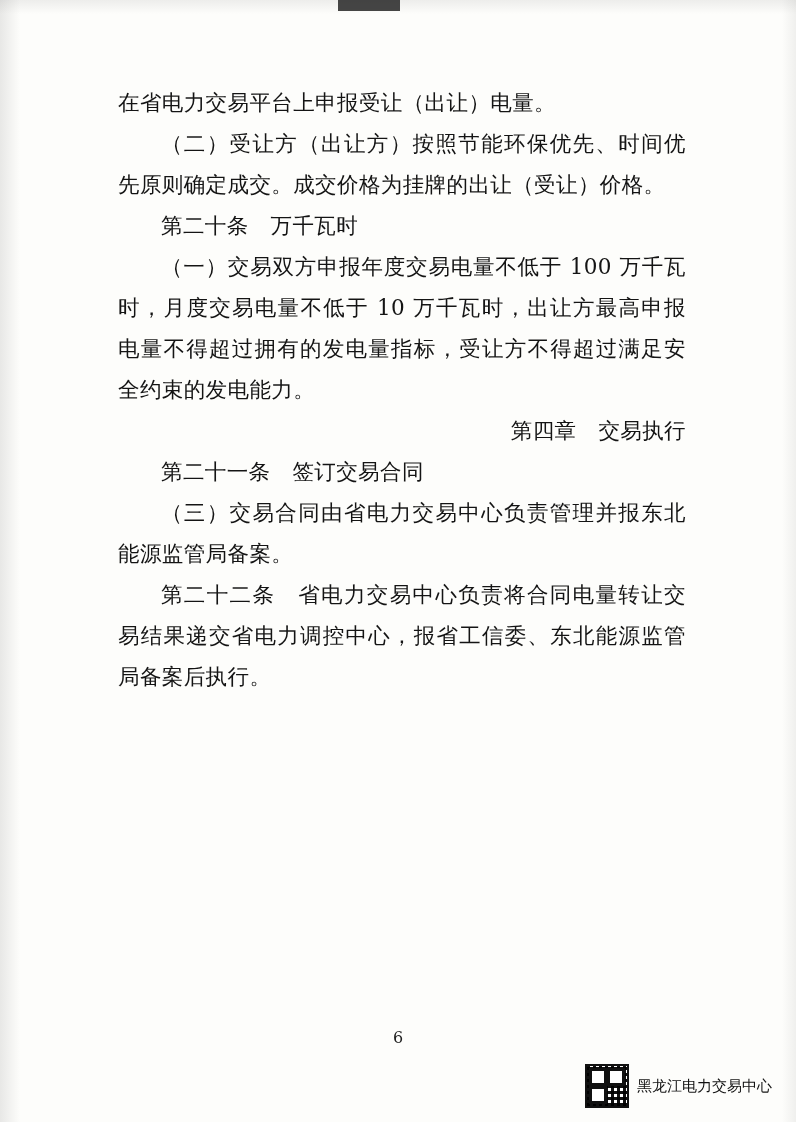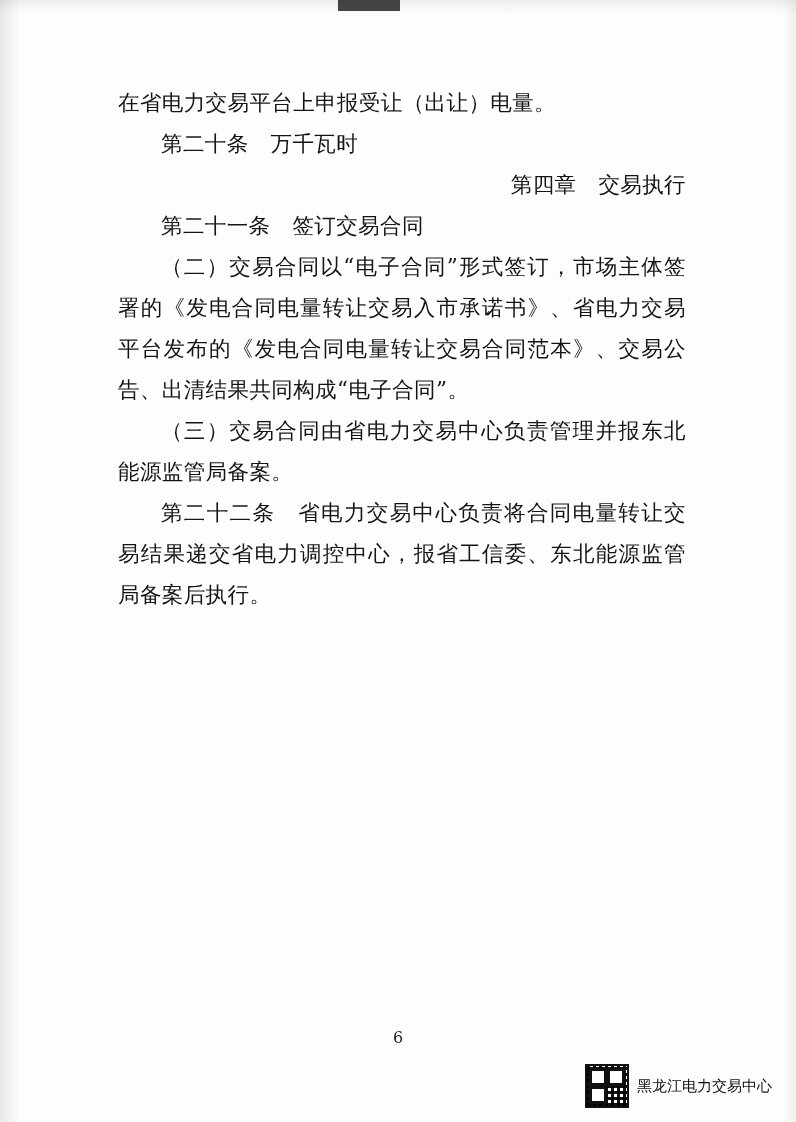--- a/index.html
+++ b/index.html
@@ -137,24 +137,25 @@
 
 <div class="page">
 
   <div class="scan-edge-left"></div>
   <div class="scan-edge-top"></div>
   <div class="scan-edge-right"></div>
   <div class="top-smudge"></div>
 
   <div class="content">
     <p class="para">在省电力交易平台上申报受让（出让）电量。</p>
+    <p class="para indent">（二）受让方（出让方）按照节能环保优先、时间优先原则确定成交。成交价格为挂牌的出让（受让）价格。</p>
     <p class="para indent">第二十条　万千瓦时</p>
+    <p class="para indent">（一）交易双方申报年度交易电量不低于 100 万千瓦时，月度交易电量不低于 10 万千瓦时，出让方最高申报电量不得超过拥有的发电量指标，受让方不得超过满足安全约束的发电能力。</p>
     <p class="para center">第四章　交易执行</p>
     <p class="para indent">第二十一条　签订交易合同</p>
-    <p class="para indent">（二）交易合同以“电子合同”形式签订，市场主体签署的《发电合同电量转让交易入市承诺书》、省电力交易平台发布的《发电合同电量转让交易合同范本》、交易公告、出清结果共同构成“电子合同”。</p>
     <p class="para indent">（三）交易合同由省电力交易中心负责管理并报东北能源监管局备案。</p>
     <p class="para indent">第二十二条　省电力交易中心负责将合同电量转让交易结果递交省电力调控中心，报省工信委、东北能源监管局备案后执行。</p>
   </div>
 
   <div class="page-number">6</div>
 
   <div class="footer-brand">
     <div class="qr">
       <div class="qr-inner">
         <span class="qr-eye tl"></span>

